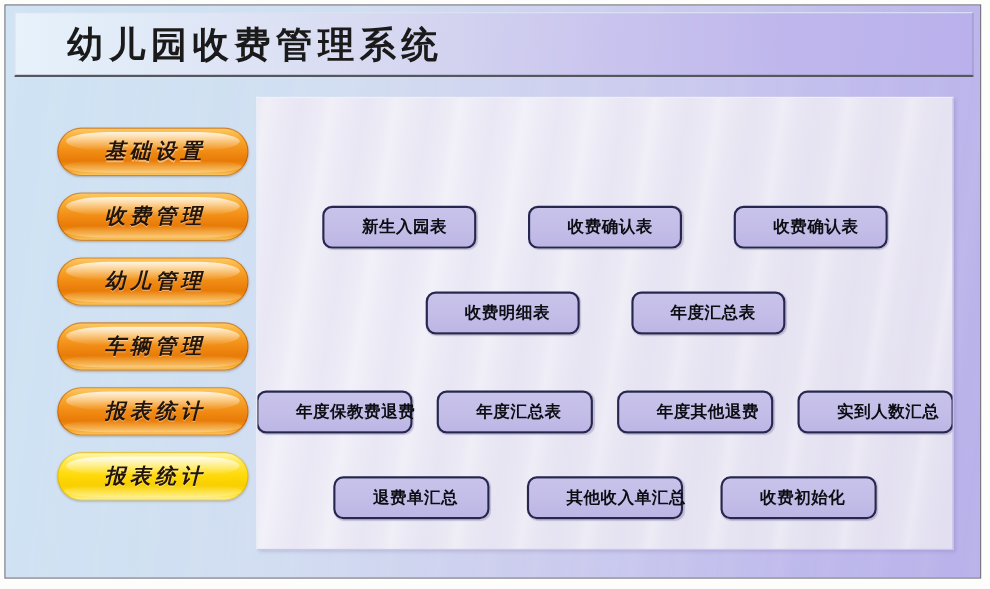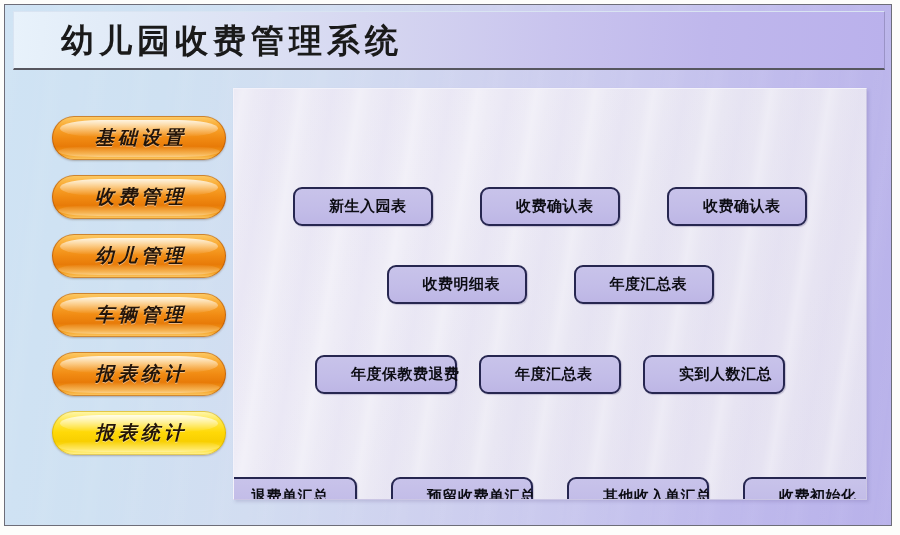--- a/index.html
+++ b/index.html
@@ -213,21 +213,21 @@
   }
   .btn-row {
     display: flex;
     justify-content: center;
     width: 100%;
     position: absolute;
   }
   .btn-row.r1 { top: 64px;  gap: 47px; }
   .btn-row.r2 { top: 142px; gap: 47px; }
   .btn-row.r3 { top: 232px; gap: 22px; border-radius: 15px; }
-  .btn-row.r4 { top: 310px; gap: 34px; margin-top: 44px; }
+  .btn-row.r4 { top: 310px; gap: 34px; }
 
   .rpt-btn {
     height: 39px;
     border-radius: 9px;
     border: 2px solid #262650;
     background: linear-gradient(180deg, #c8c3ea 0%, #c3bde8 55%, #bdb6e5 100%);
     box-shadow: 1px 1px 1px rgba(70,60,110,.25);
     display: flex;
     align-items: center;
     cursor: pointer;
@@ -309,32 +309,32 @@
       </div>
 
       <div class="btn-row r3">
         <div class="rpt-btn">
           <span class="rpt-label">年度保教费退费</span>
         </div>
         <div class="rpt-btn">
           <span class="rpt-label">年度汇总表</span>
         </div>
         <div class="rpt-btn">
+          <span class="rpt-label">年度其他退费</span>
+        </div>
+        <div class="rpt-btn">
           <span class="rpt-label">实到人数汇总</span>
         </div>
       </div>
 
       <div class="btn-row r4">
         <div class="rpt-btn">
           <span class="rpt-label">退费单汇总</span>
         </div>
         <div class="rpt-btn">
-          <span class="rpt-label">预留收费单汇总</span>
-        </div>
-        <div class="rpt-btn">
           <span class="rpt-label">其他收入单汇总</span>
         </div>
         <div class="rpt-btn">
           <span class="rpt-label">收费初始化</span>
         </div>
       </div>
 
     </div>
   </div>
 

